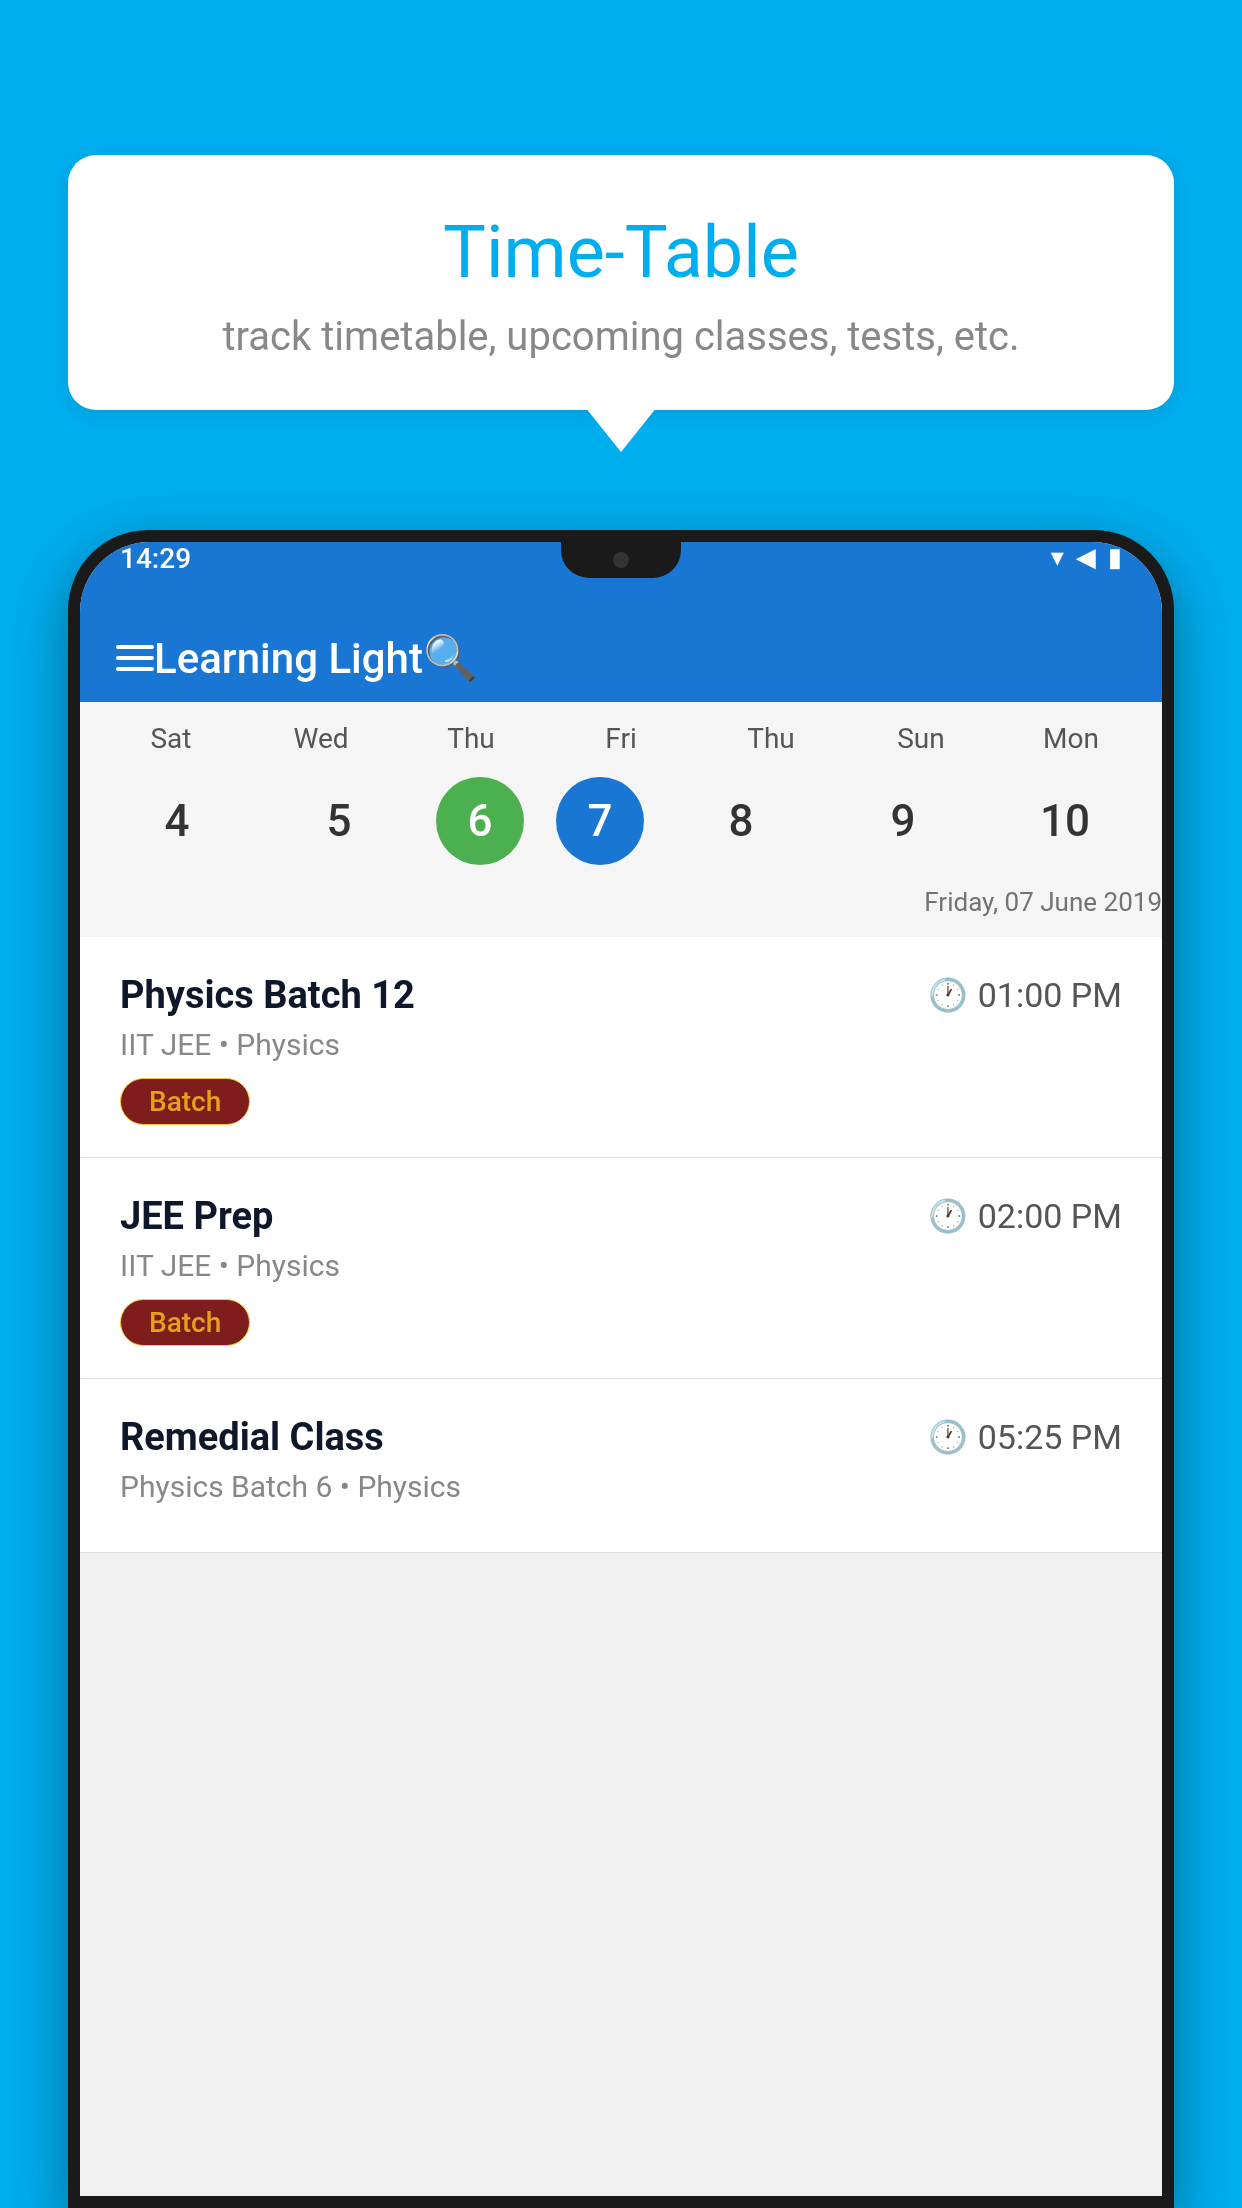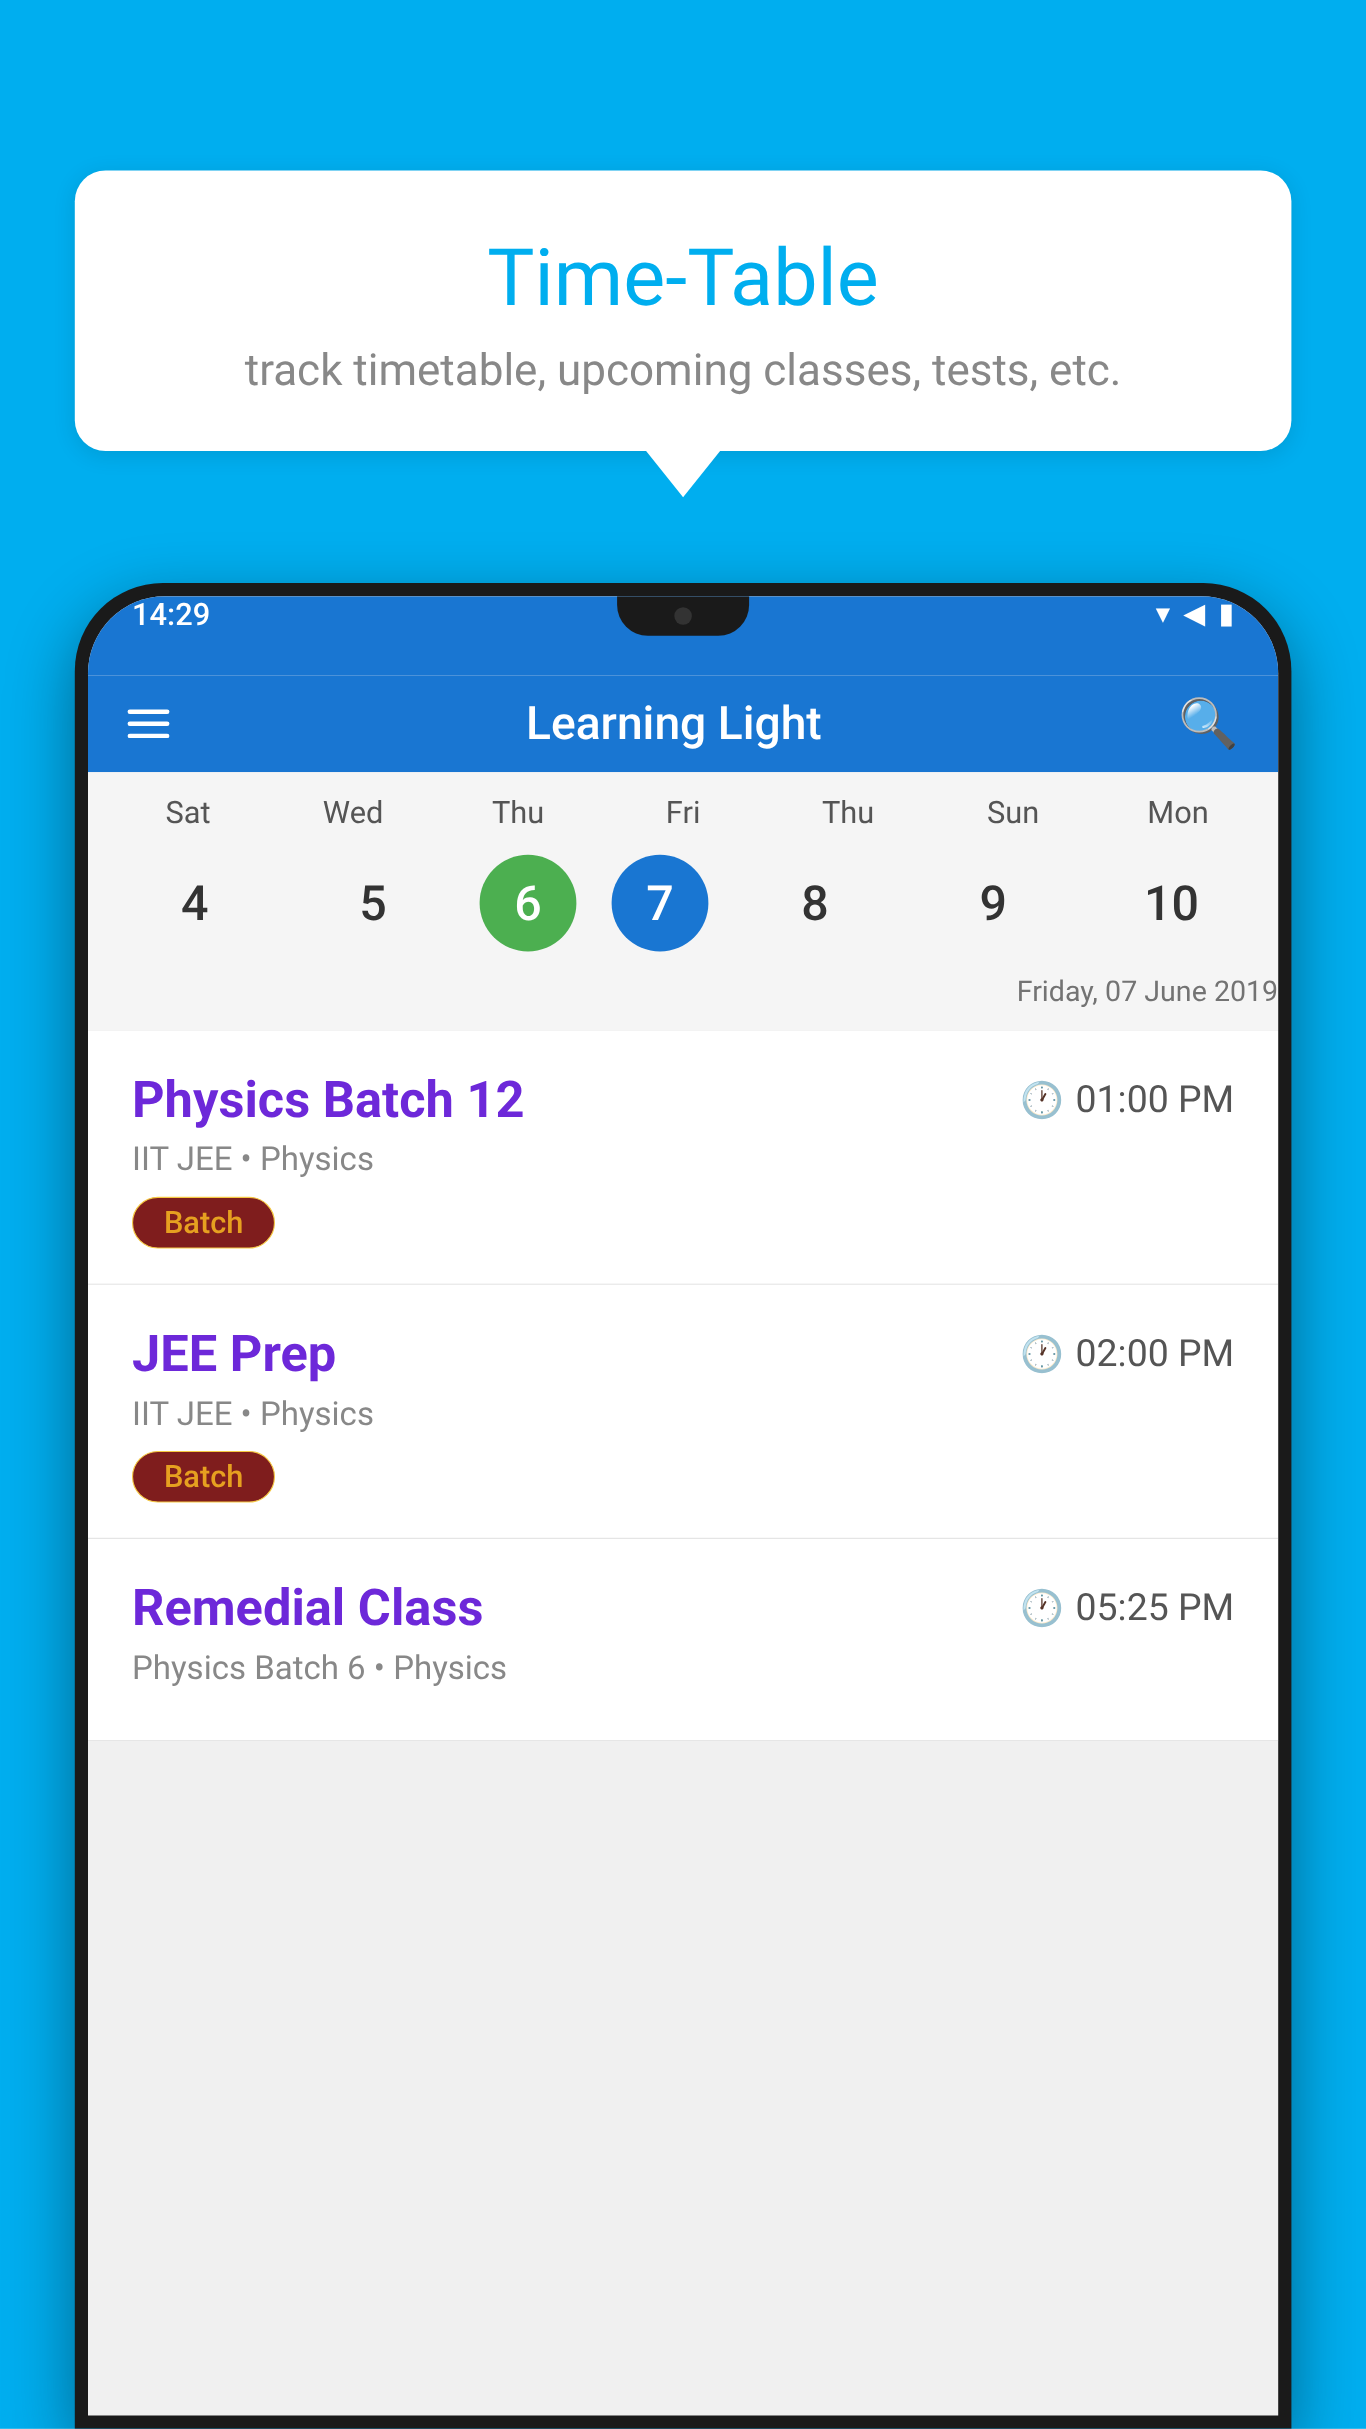--- a/index.html
+++ b/index.html
@@ -124,21 +124,21 @@
       font-size: 26px;
     }
 
     
     .app-bar {
       background: #1976D2;
       height: 88px;
       display: flex;
       align-items: center;
       padding: 0 36px;
-      justify-content: space-between;
+      justify-content: flex-start;
     }
 
     .hamburger-icon {
       display: flex;
       flex-direction: column;
       gap: 7px;
       cursor: pointer;
     }
 
     .hamburger-icon span {
@@ -238,23 +238,23 @@
     }
 
     .class-item-header {
       display: flex;
       justify-content: space-between;
       align-items: center;
       margin-bottom: 10px;
     }
 
     .class-name {
-      font-size: 46px;
+      font-size: 38px;
       font-weight: 700;
-      color: #6d28d9;
+      color: #0f172a;
     }
 
     .class-time {
       font-size: 34px;
       color: #555;
       display: flex;
       align-items: center;
       gap: 10px;
     }
 

